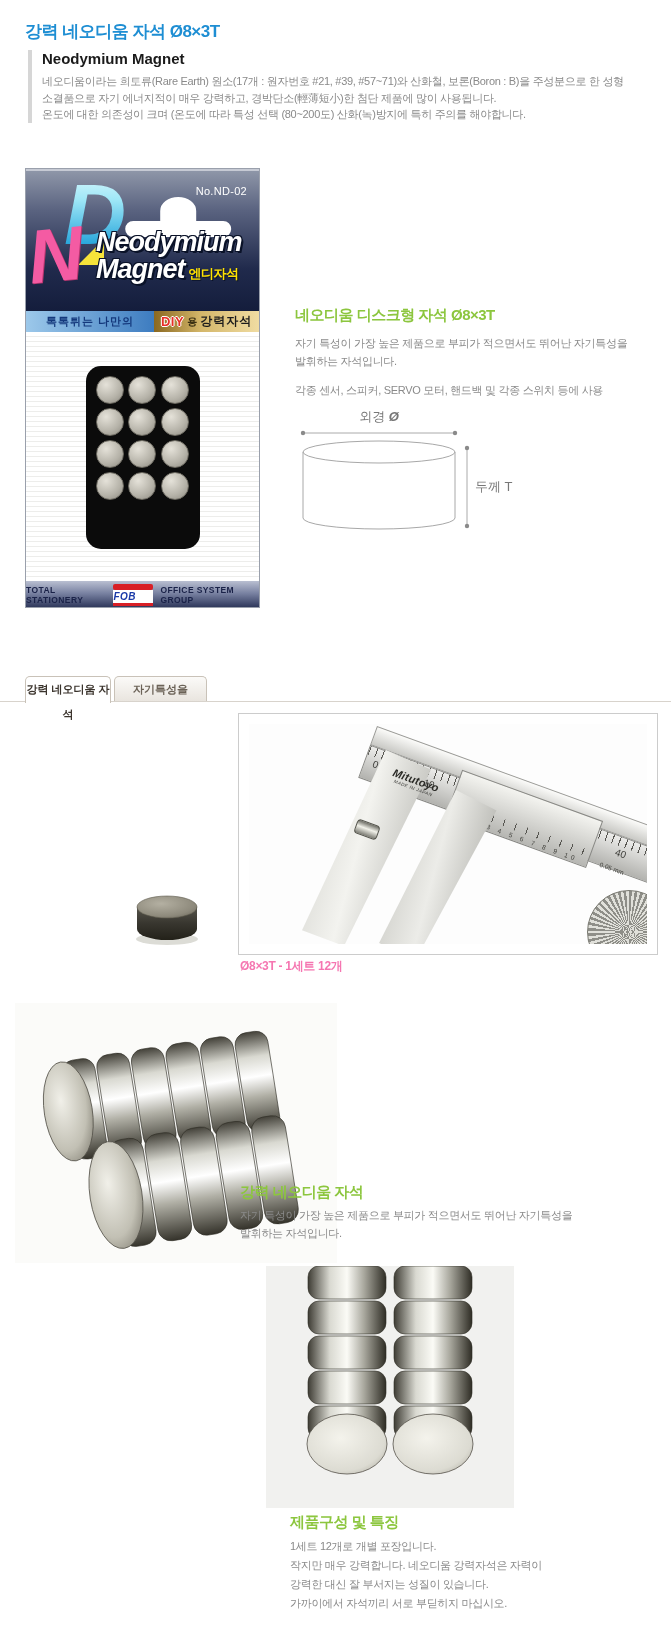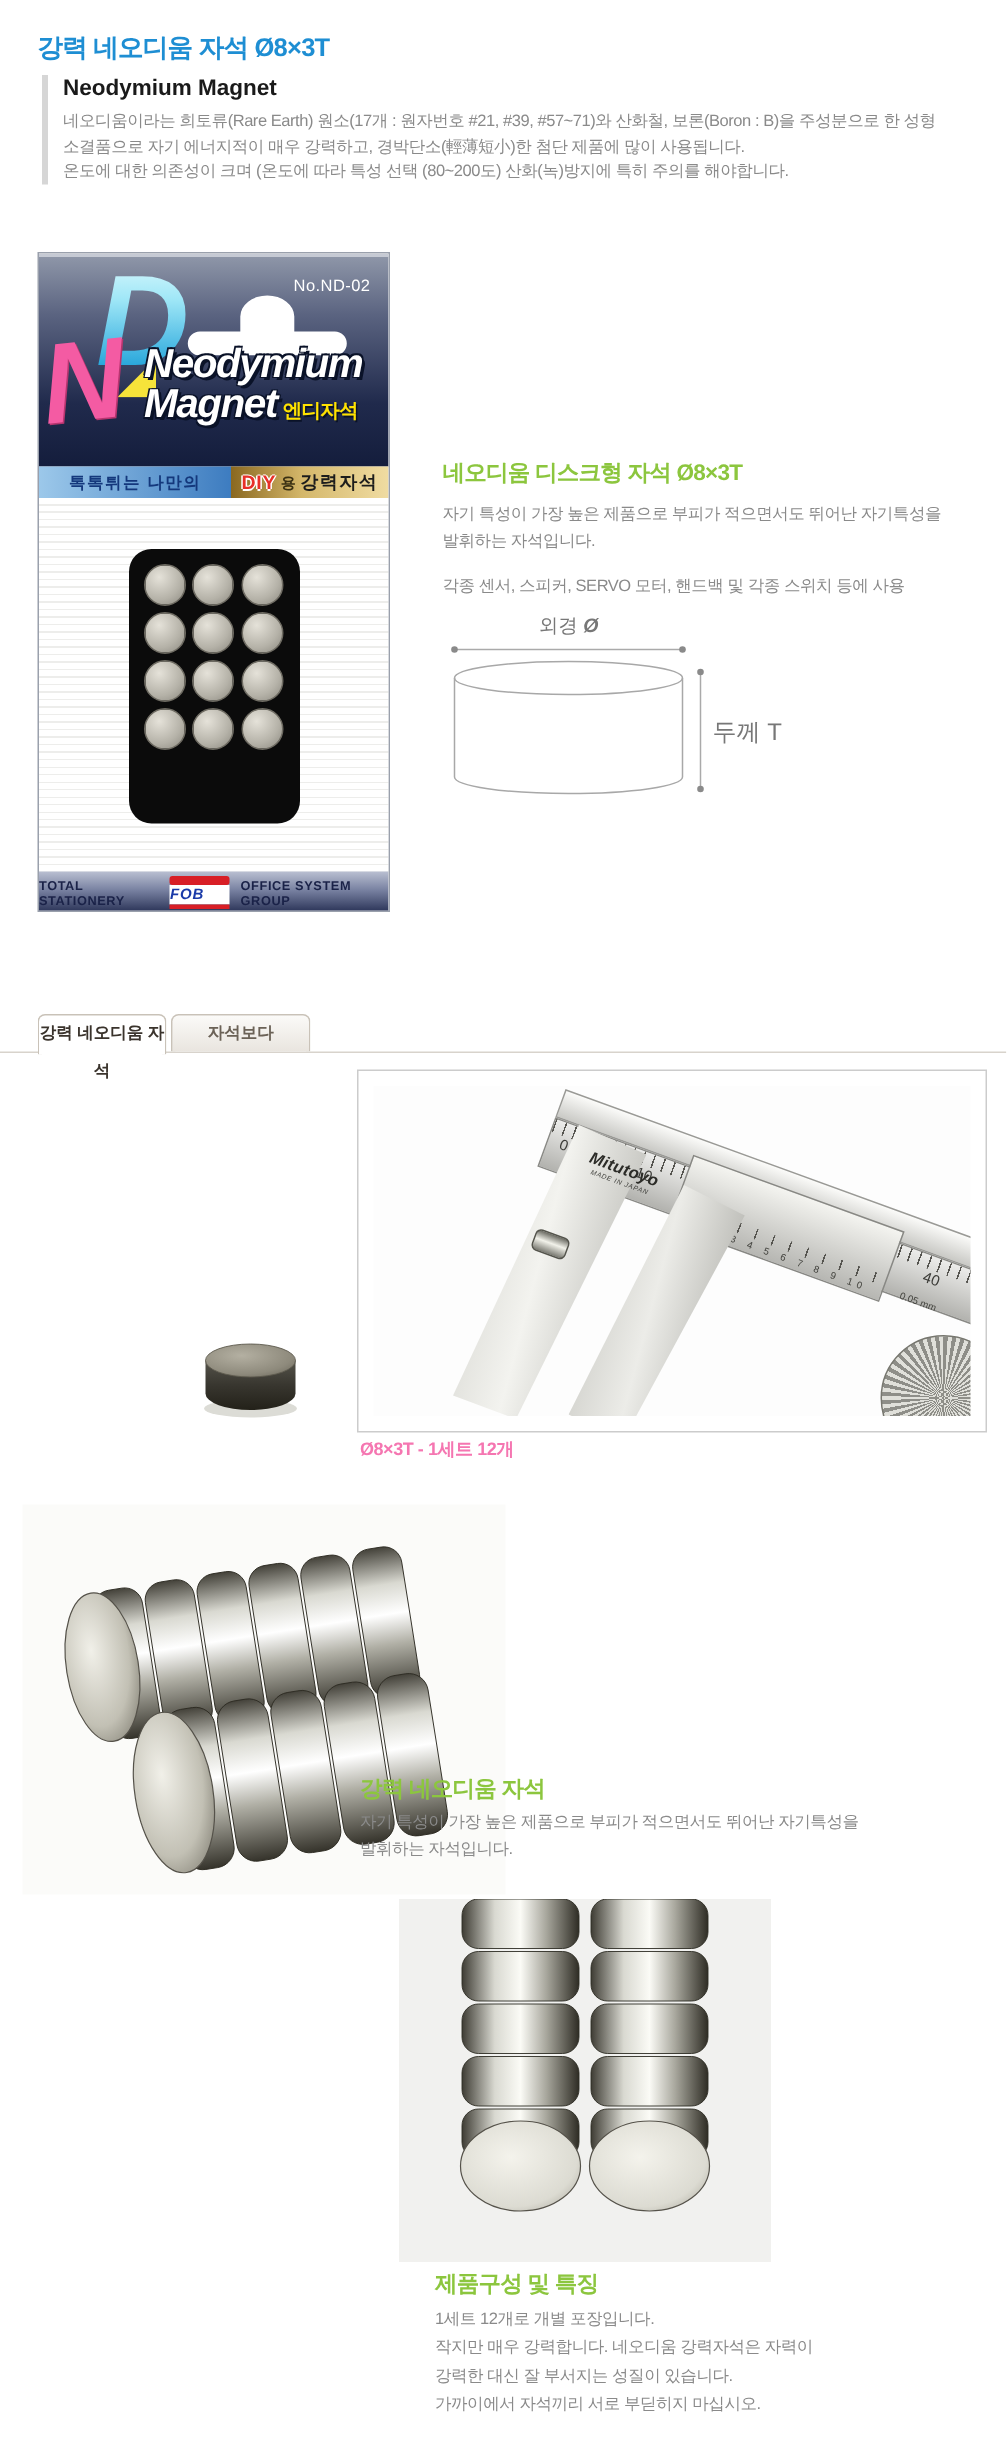--- a/index.html
+++ b/index.html
@@ -44,21 +44,21 @@
 
   
   .green-h { position:absolute; font-size:15px; font-weight:bold; color:#8cc63e; letter-spacing:-0.5px; white-space:nowrap; }
   .gray-lines { position:absolute; font-size:11px; color:#8a8a8a; letter-spacing:-0.3px; }
   .gray-lines div { white-space:nowrap; }
 
   
   .diagram { position:absolute; left:295px; top:408px; width:210px; height:126px; }
   .dia-label-top { position:absolute; left:0; top:0; width:168px; text-align:center; font-size:13px; color:#777; }
   .dia-label-top i { font-weight:bold; }
-  .dia-label-right { position:absolute; left:180px; top:70px; font-size:16px; color:#777; white-space:nowrap; }
+  .dia-label-right { position:absolute; left:180px; top:70px; font-size:13px; color:#777; white-space:nowrap; }
 
   
   .tab-line { position:absolute; left:0; top:701px; width:671px; height:1px; background:#d8d3cc; }
   .tab { position:absolute; top:676px; font-size:11px; font-weight:bold; text-align:center; border:1px solid #c9c2b8; border-bottom:none; border-radius:5px 5px 0 0; line-height:25px; }
   .tab-active { left:25px; width:86px; height:27px; background:#fff; color:#3a332c; z-index:2; }
   .tab-idle { left:114px; width:93px; height:25px; background:linear-gradient(180deg,#fbfaf8,#e9e5df); color:#6b6257; }
 
   
   .caliper-box { position:absolute; left:238px; top:713px; width:420px; height:242px; border:1px solid #cccccc; background:#fff; }
   .caliper-photo { position:absolute; left:10px; top:10px; width:398px; height:220px; overflow:hidden; background:#fdfdfd; }
@@ -180,21 +180,21 @@
       <path d="M8 92 A76 11 0 0 0 160 92" fill="none" stroke="#a8a8a8" stroke-width="1"></path>
       <line x1="172" y1="22" x2="172" y2="100" stroke="#aaa" stroke-width="1"></line>
       <circle cx="172" cy="22" r="2.2" fill="#8a8a8a"></circle>
         <circle cx="172" cy="100" r="2.2" fill="#8a8a8a"></circle>
     </svg>
     <div class="dia-label-right">두께 T</div>
   </div>
 
   <div class="tab-line"></div>
   <div class="tab tab-active">강력 네오디움 자석</div>
-  <div class="tab tab-idle">자석보다</div>
+  <div class="tab tab-idle">자기특성을</div>
 
   <div class="caliper-box">
     <div class="caliper-photo">
       <div class="cal-rot">
         <div class="cal-rail"></div>
         <div class="cal-beam">
           <div class="cal-ticks"></div>
           <span class="cal-num" style="left:8px;">0</span>
           <span class="cal-num" style="left:62px;">10</span>
           <span class="cal-num" style="left:130px;">20</span>

